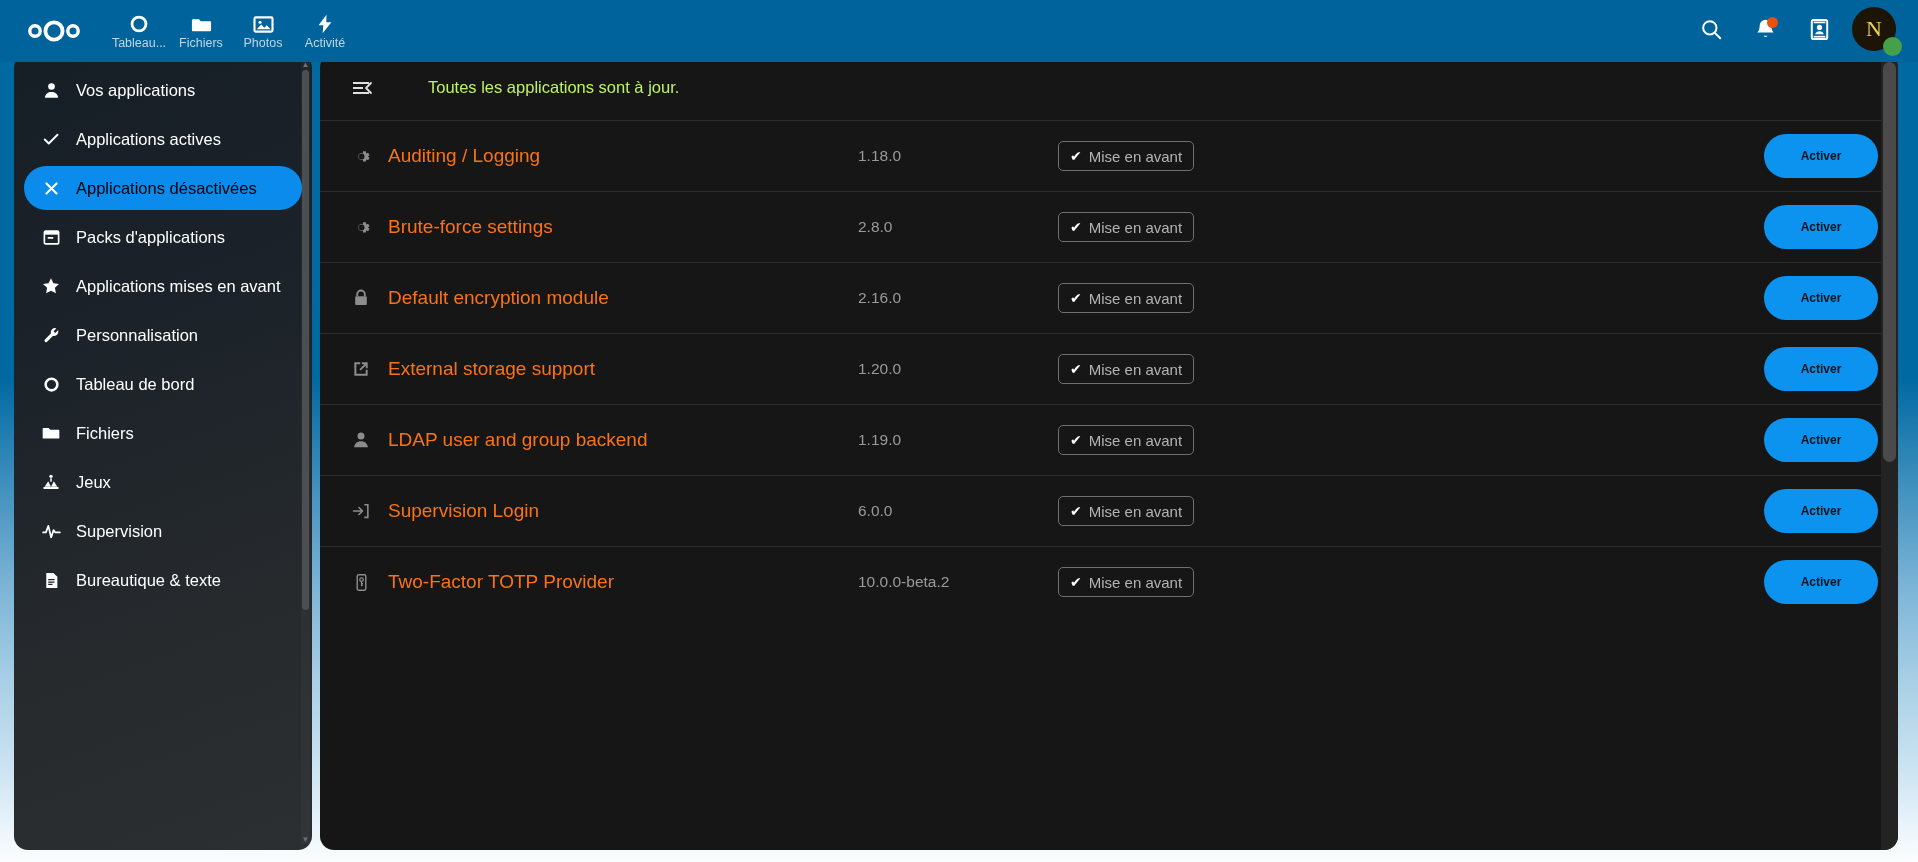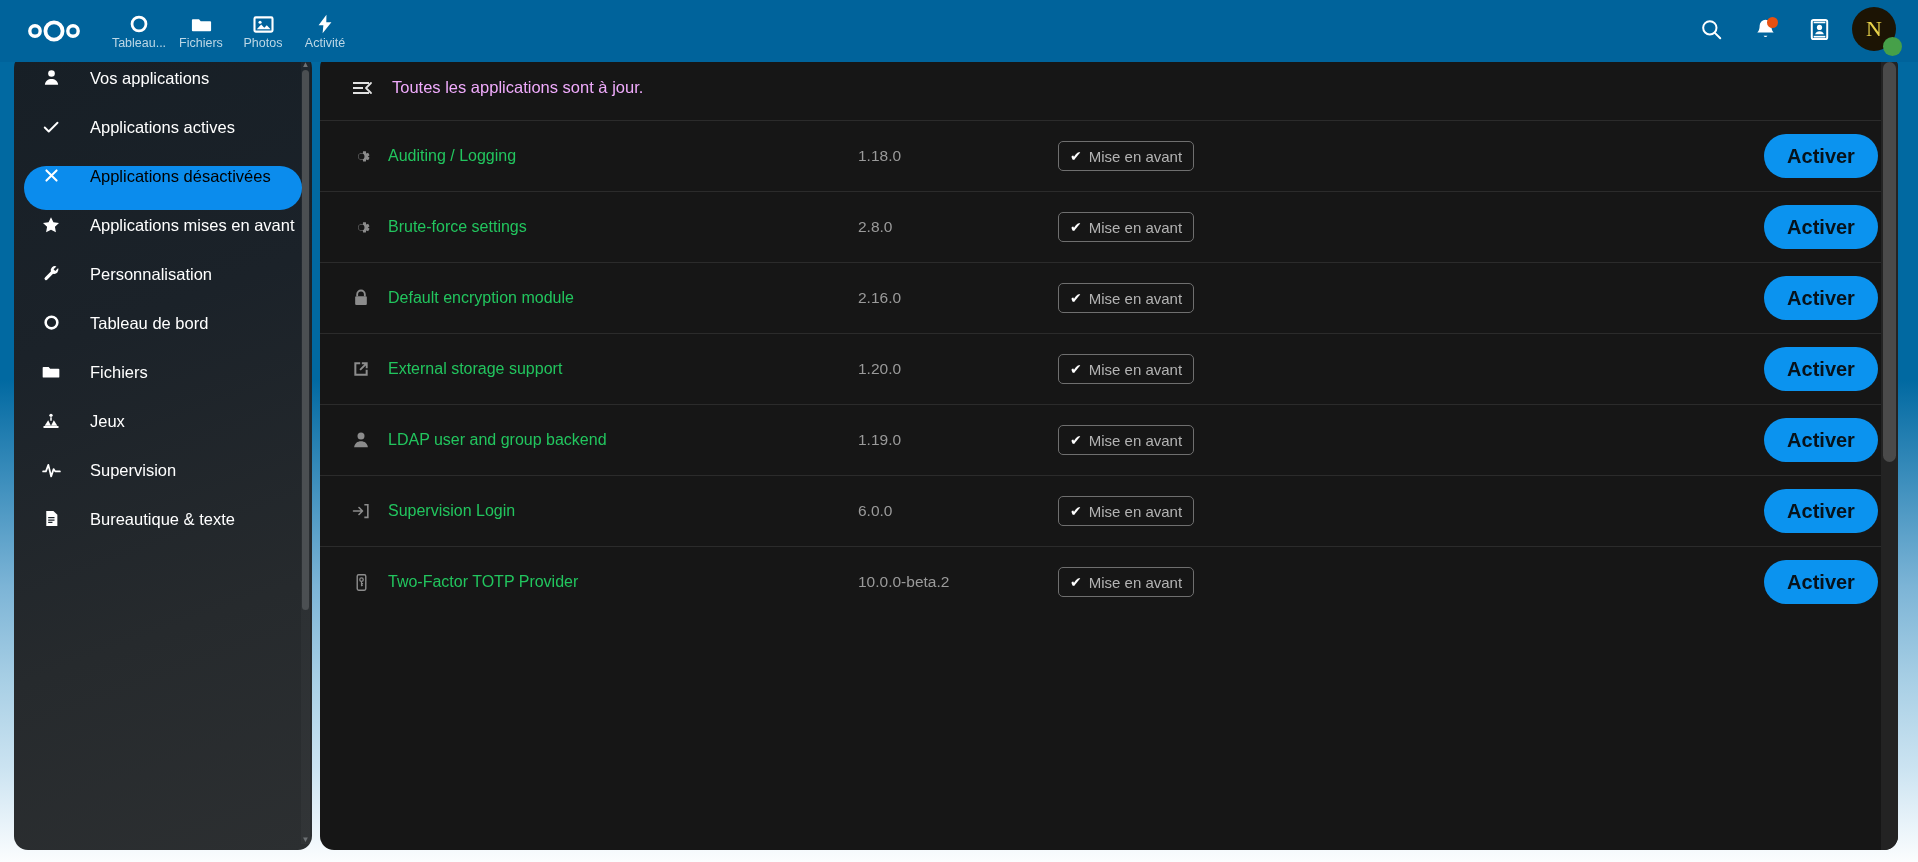--- a/index.html
+++ b/index.html
@@ -169,29 +169,28 @@
   }
   #sidebar-scroll {
     width: 100%;
     height: 100%;
     padding: 14px 10px 14px 10px;
     overflow: hidden;
     position: relative;
   }
   .side-item {
     display: flex;
-    align-items: flex-start;
+    align-items: center;
     height: 44px;
     margin-bottom: 5px;
     padding: 0 14px;
     border-radius: 22px;
     cursor: pointer;
     color: #ffffff;
     white-space: nowrap;
-    gap: 14px;
   }
   .side-item .sicon {
     width: 26px;
     min-width: 26px;
     display: flex;
     align-items: center;
     justify-content: center;
     margin-right: 12px;
   }
   .side-item .slabel {
@@ -262,21 +261,22 @@
     width: 34px;
     height: 34px;
     display: flex;
     align-items: center;
     justify-content: center;
     cursor: pointer;
     margin-right: 12px;
   }
   #update-status {
     font-size: 16.5px;
-    color: #f0abfc;
+    color: #bef264;
+    margin-left: 36px;
   }
 
   .app-row {
     display: flex;
     align-items: center;
     height: 71px;
     border-top: 1px solid #2b2b2b;
     padding-left: 26px;
     padding-right: 20px;
     cursor: pointer;
@@ -285,22 +285,22 @@
 
   .app-icon {
     width: 30px;
     min-width: 30px;
     display: flex;
     align-items: center;
     justify-content: center;
     margin-right: 12px;
   }
   .app-name {
-    font-size: 16px;
-    color: #22c55e;
+    font-size: 19px;
+    color: #f97316;
     width: 470px;
   }
   .app-version {
     font-size: 15.5px;
     color: #9a9a9a;
     width: 200px;
   }
   .featured-badge {
     display: inline-flex;
     align-items: center;
@@ -319,21 +319,21 @@
 
   .enable-btn {
     margin-left: auto;
     background: #0b93ef;
     color: #07121a;
     border: none;
     border-radius: 22px;
     height: 44px;
     min-width: 114px;
     padding: 0 22px;
-    font-size: 20px;
+    font-size: 12px;
     font-weight: bold;
     cursor: pointer;
     font-family: "Liberation Sans", sans-serif;
   }
 
   
   #main-sb {
     position: absolute;
     top: 0;
     right: 0;
@@ -473,20 +473,30 @@
 
     <div class="side-item active">
       <span class="sicon">
         <svg width="19" height="19" viewBox="0 0 24 24">
             <path d="M5.6 5.6l12.8 12.8M18.4 5.6L5.6 18.4" stroke="#fff" stroke-width="2.6" stroke-linecap="round"></path>
           </svg>
       </span>
       <span class="slabel">Applications désactivées</span>
     </div>
 
+    <div class="side-item">
+      <span class="sicon">
+        <svg width="19" height="19" viewBox="0 0 24 24">
+          <rect x="3" y="4" width="18" height="16" rx="1.4" fill="none" stroke="#fff" stroke-width="2.1"></rect>
+          <rect x="3" y="4" width="18" height="4.4" fill="#fff"></rect>
+          <rect x="7.2" y="11.4" width="7" height="2.2" fill="#fff"></rect>
+        </svg>
+      </span>
+      <span class="slabel">Packs d'applications</span>
+    </div>
 
     <div class="side-item">
       <span class="sicon">
         <svg width="20" height="20" viewBox="0 0 24 24">
             <path d="M12 2.6l2.9 6.1 6.7.9-4.9 4.6 1.2 6.6L12 17.6 6.1 20.8l1.2-6.6L2.4 9.6l6.7-.9z" fill="#fff"></path>
           </svg>
       </span>
       <span class="slabel">Applications mises en avant</span>
     </div>
 

